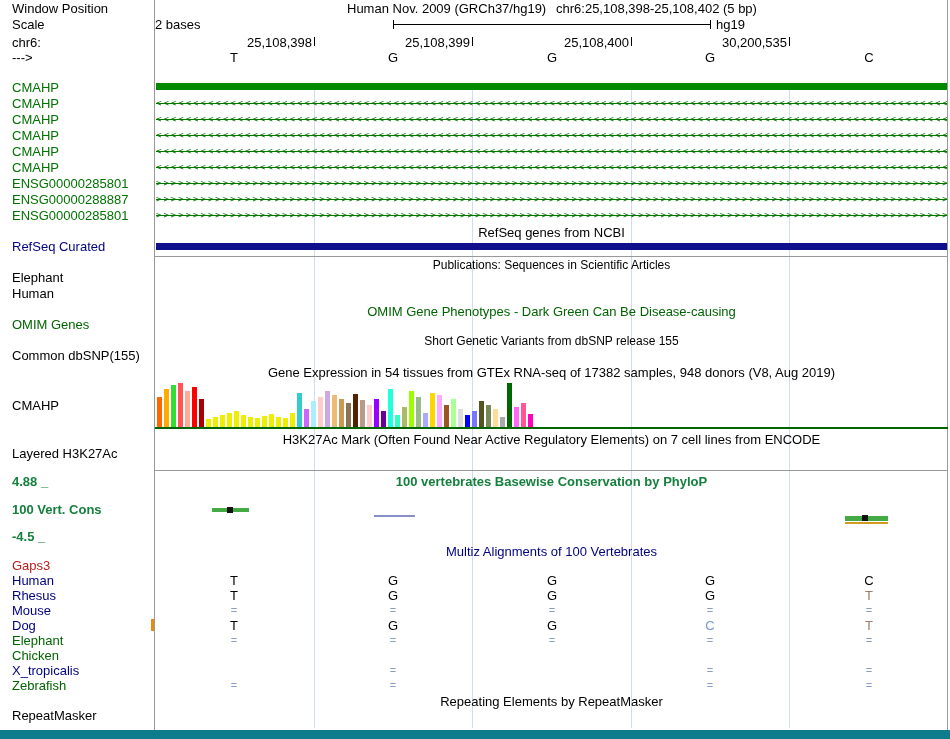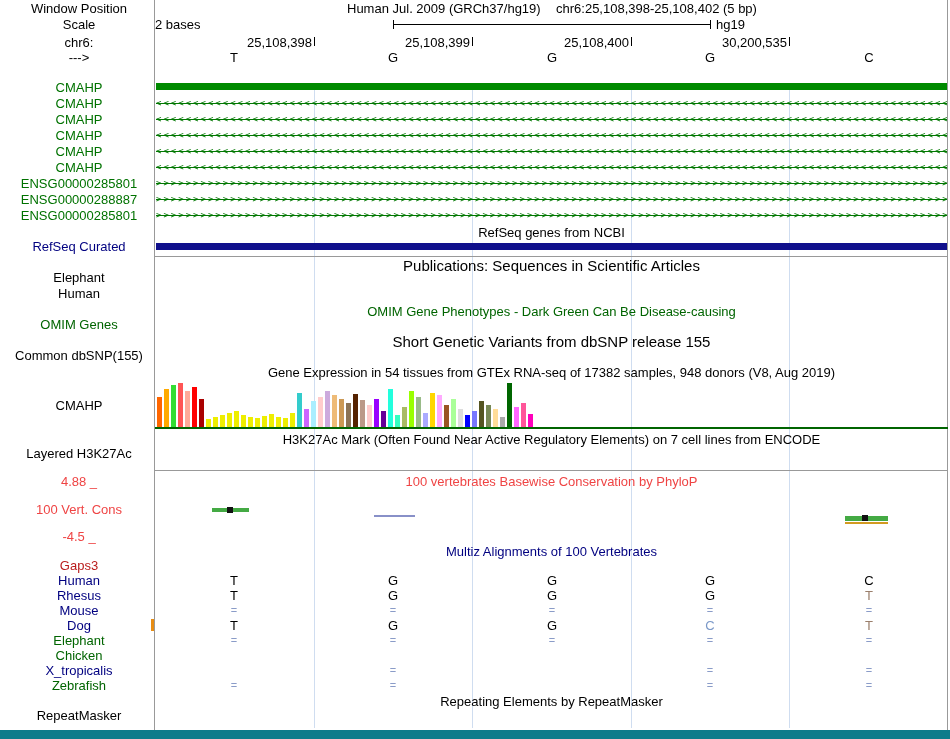--- a/index.html
+++ b/index.html
@@ -1,42 +1,42 @@
 <!DOCTYPE html>
 <html><head>
 <meta charset="utf-8">
 <style>
   html,body{margin:0;padding:0;background:#fff;}
   .browser{position:relative;width:950px;height:739px;background:#fff;overflow:hidden;
            font-family:"Liberation Sans",sans-serif;font-size:13px;color:#000;}
   .abs{position:absolute;white-space:nowrap;line-height:15px;}
-  .lbl{position:absolute;left:4px;width:150px;text-align:center;height:15px;line-height:15px;white-space:nowrap;}
+  .lbl{position:absolute;left:12px;width:150px;text-align:left;height:15px;line-height:15px;white-space:nowrap;}
   .ctitle{position:absolute;left:155px;width:793px;text-align:center;white-space:nowrap;line-height:15px;}
-  .small{font-size:15px;}
+  .small{font-size:12px;}
   .green{color:#007200;}
   .navy{color:#000080;}
-  .slate{color:#ef4444;}
+  .slate{color:#15803d;font-weight:bold;}
   .dgreen{color:#006400;}
   .orange{color:#b91c1c;}
   .arrows{color:#007700;font-family:"DejaVu Sans Mono",monospace;font-size:9px;letter-spacing:2px;
           line-height:15px;overflow:hidden;}
   .arrows::after{content:"";position:absolute;left:0;right:0;top:7px;border-top:1px solid #007700;}
 </style>
 </head>
 <body>
 
 <div class="browser" id="browser">
 
   <div class="abs" style="left:314px;top:83px;width:1px;height:645px;background:#CFDDF0"></div>
   <div class="abs" style="left:472px;top:83px;width:1px;height:645px;background:#CFDDF0"></div>
   <div class="abs" style="left:631px;top:83px;width:1px;height:645px;background:#CFDDF0"></div>
   <div class="abs" style="left:789px;top:83px;width:1px;height:645px;background:#CFDDF0"></div>
 
   <div class="lbl" style="top:1px">Window Position</div>
-  <div class="abs" style="left:347px;top:1px">Human Jul. 2009 (GRCh37/hg19)</div>
+  <div class="abs" style="left:347px;top:1px">Human Nov. 2009 (GRCh37/hg19)</div>
   <div class="abs" style="left:556px;top:1px">chr6:25,108,398-25,108,402 (5 bp)</div>
 
   <div class="lbl" style="top:17px">Scale</div>
   <div class="abs" style="left:155px;top:17px;width:230px;">2 bases</div>
   <div class="abs" style="left:393px;top:20px;width:316px;height:9px;border-left:1px solid #000;border-right:1px solid #000;background:linear-gradient(#000,#000) center/100% 1px no-repeat"></div>
   <div class="abs" style="left:716px;top:17px">hg19</div>
 
   <div class="lbl" style="top:35px">chr6:</div>
   <div class="lbl" style="top:50px">---&gt;</div>
 

